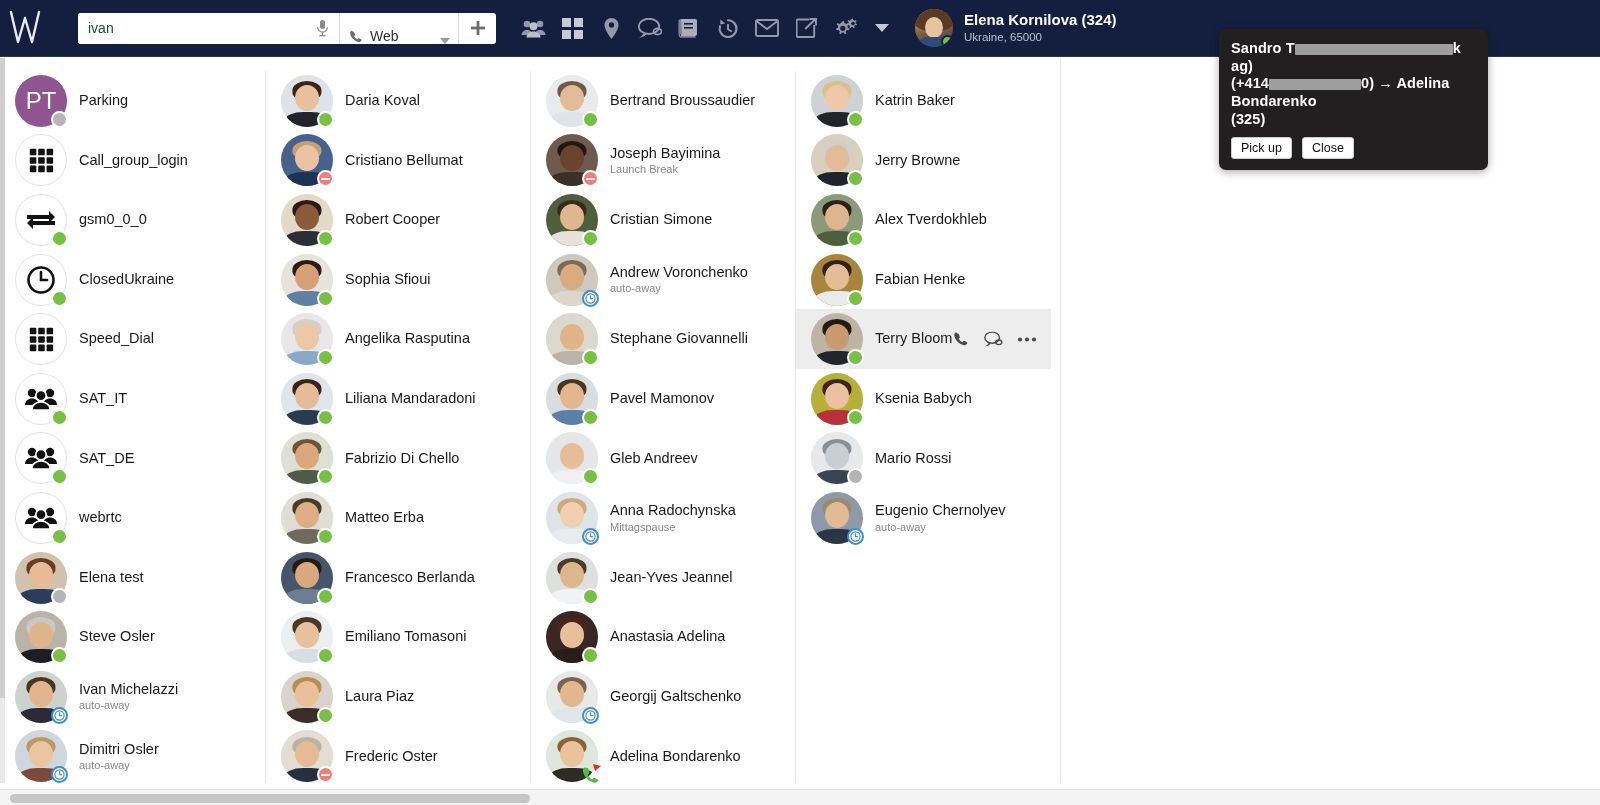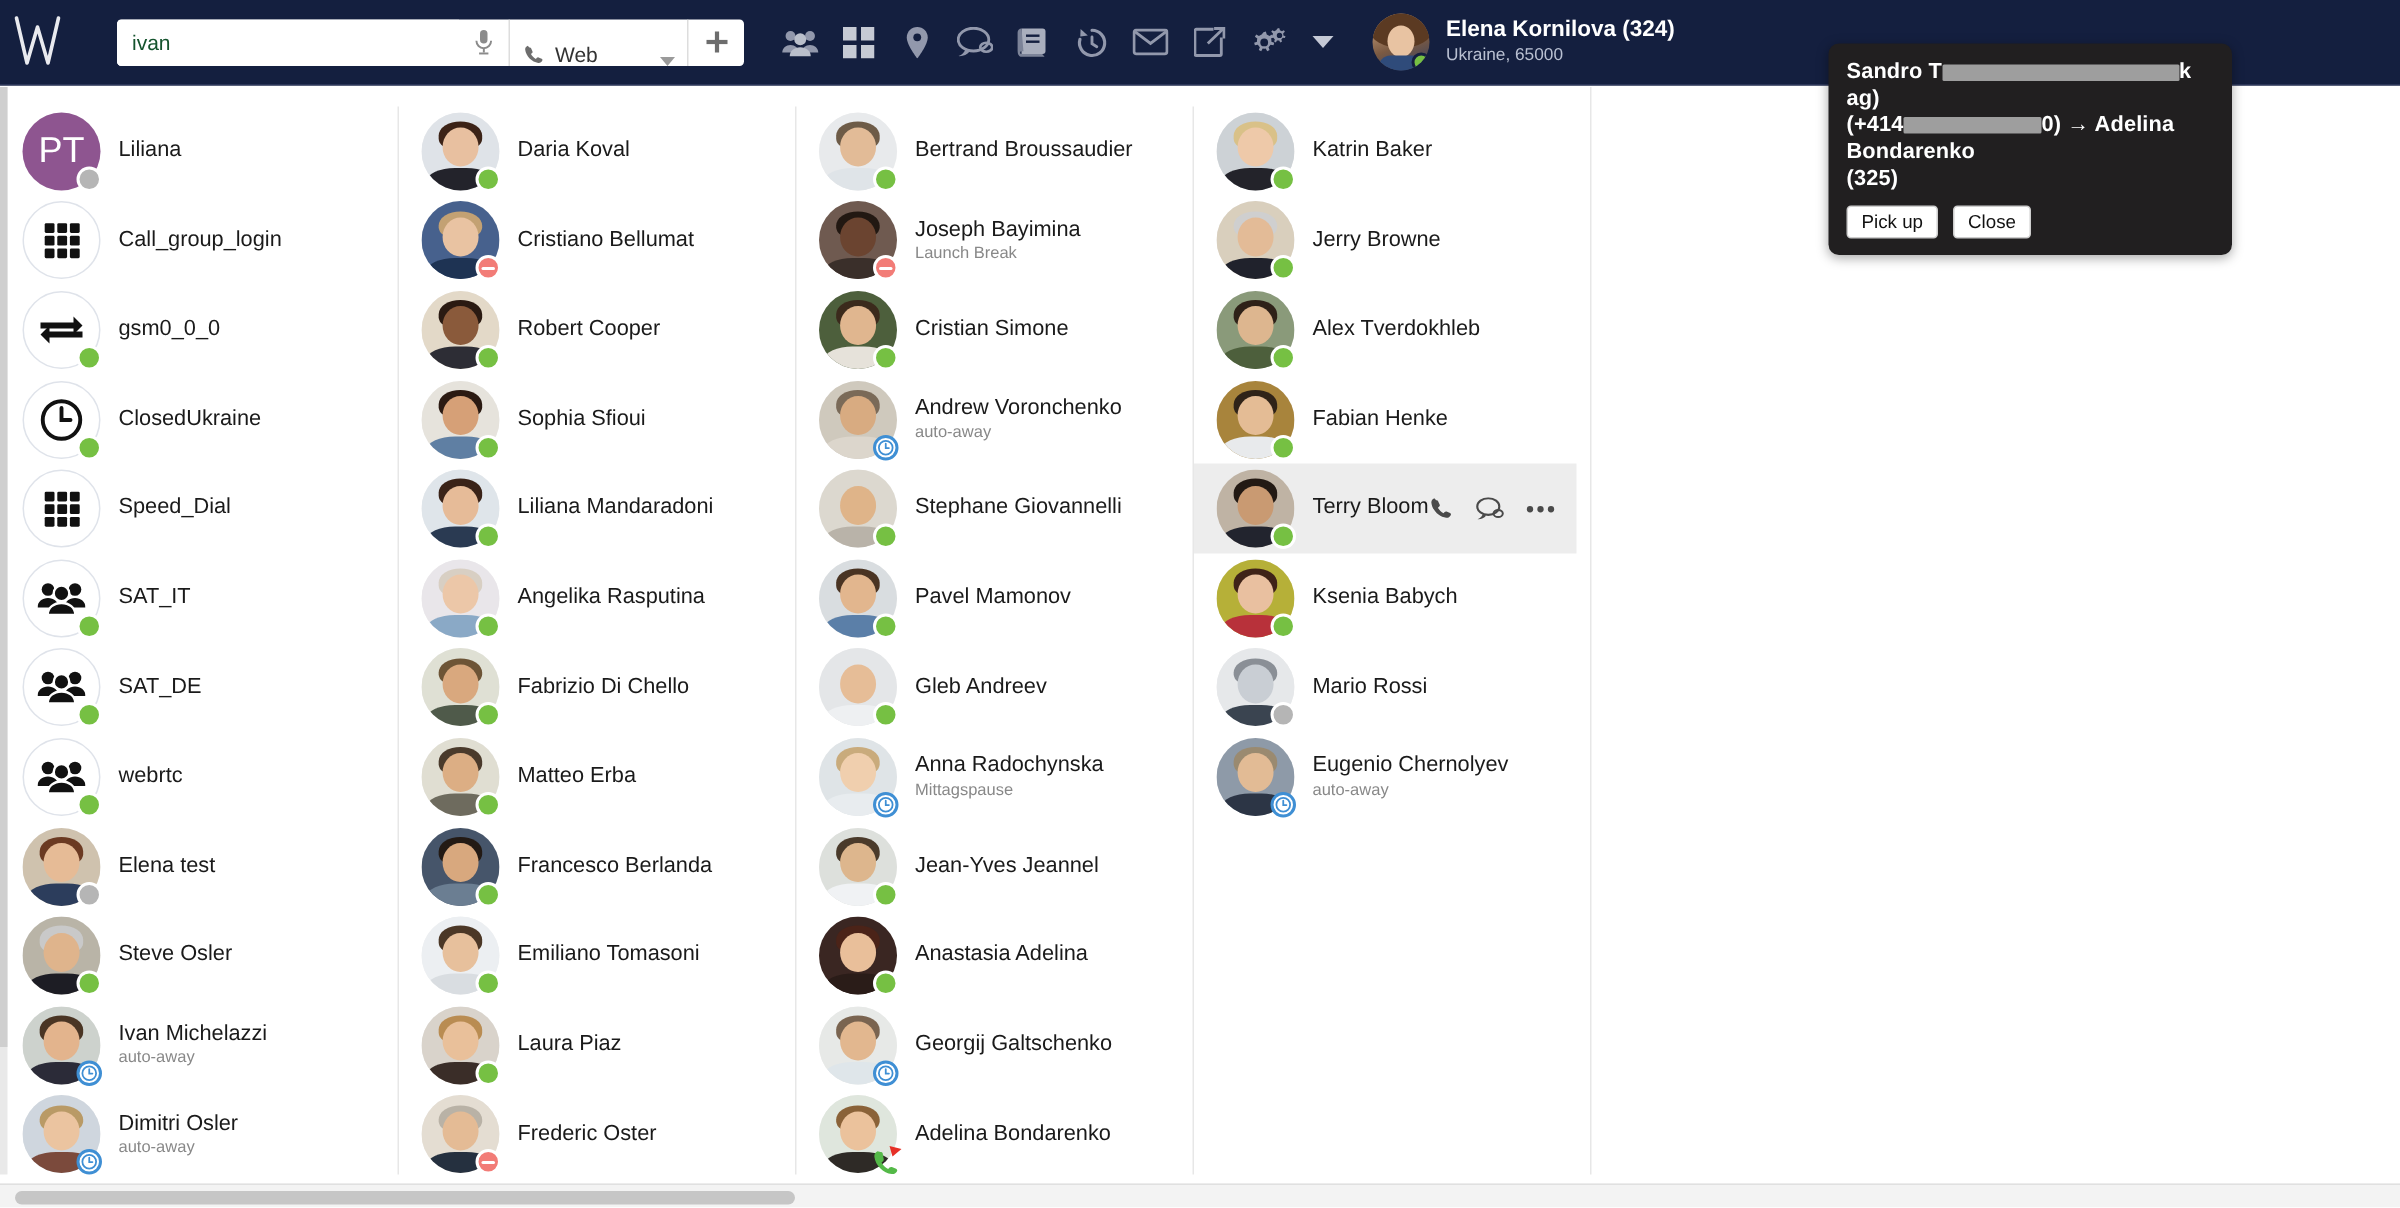--- a/index.html
+++ b/index.html
@@ -302,21 +302,21 @@
   <div class="grid" id="grid">
       <div class="col">
         <div class="row">
           <div class="av-wrap">
          <div class="av" style="background:#8e5590;display:flex;align-items:center;justify-content:center;">
       <span style="color:#fff;font-size:24px;font-family:'Liberation Sans',sans-serif;">PT</span>
             </div>
             <span class="badge b-offline"></span>
        </div>
        <div class="nm">
-         <div class="n">Liliana</div>
+         <div class="n">Parking</div>
 
        </div>
        </div>
         <div class="row">
           <div class="av-wrap">
          <div class="av ring">
               <svg width="28" height="28" viewBox="0 0 30 30">
                 <rect x="3" y="3" width="7" height="7" rx="1" fill="#111"></rect>
                 <rect x="12" y="3" width="7" height="7" rx="1" fill="#111"></rect>
                 <rect x="21" y="3" width="7" height="7" rx="1" fill="#111"></rect>
@@ -587,47 +587,47 @@
        </div>
        <div class="nm">
          <div class="n">Sophia Sfioui</div>
 
        </div>
        </div>
         <div class="row">
           <div class="av-wrap">
          <div class="av">
               <div class="ph">
+      <div class="bg" style="background:#e9e6ea"></div>
+      <div class="hr" style="background:#d8cfc3"></div>
+      <div class="hd" style="background:#ecc7a8"></div>
+      <div class="bd" style="background:#8aa9c6"></div>
+    </div>
+            </div>
+            <span class="badge b-online"></span>
+       </div>
+       <div class="nm">
+         <div class="n">Angelika Rasputina</div>
+
+       </div>
+       </div>
+        <div class="row">
+          <div class="av-wrap">
+         <div class="av">
+              <div class="ph">
       <div class="bg" style="background:#dfe5ea"></div>
       <div class="hr" style="background:#3a2318"></div>
       <div class="hd" style="background:#e6bb98"></div>
       <div class="bd" style="background:#2a3a52"></div>
     </div>
             </div>
             <span class="badge b-online"></span>
        </div>
        <div class="nm">
          <div class="n">Liliana Mandaradoni</div>
-
-       </div>
-       </div>
-        <div class="row">
-          <div class="av-wrap">
-         <div class="av">
-              <div class="ph">
-      <div class="bg" style="background:#e9e6ea"></div>
-      <div class="hr" style="background:#d8cfc3"></div>
-      <div class="hd" style="background:#ecc7a8"></div>
-      <div class="bd" style="background:#8aa9c6"></div>
-    </div>
-            </div>
-            <span class="badge b-online"></span>
-       </div>
-       <div class="nm">
-         <div class="n">Angelika Rasputina</div>
 
        </div>
        </div>
         <div class="row">
           <div class="av-wrap">
          <div class="av">
               <div class="ph">
       <div class="bg" style="background:#dfe0d4"></div>
       <div class="hr" style="background:#6d5436"></div>
       <div class="hd" style="background:#d9a87e"></div>

